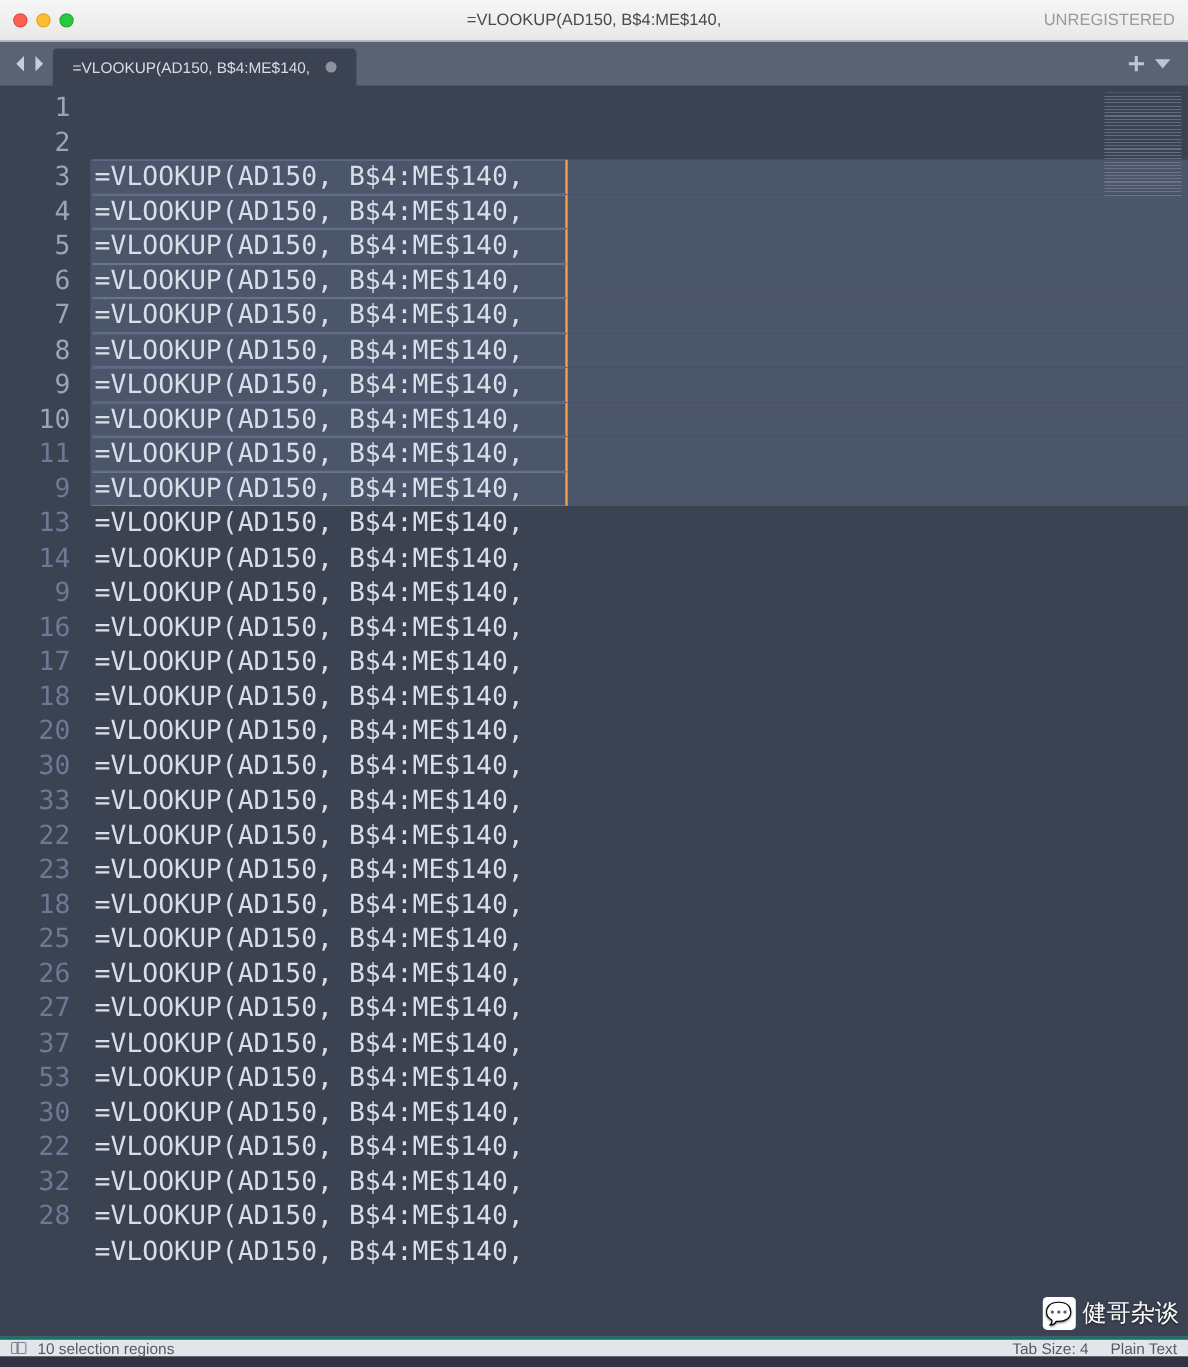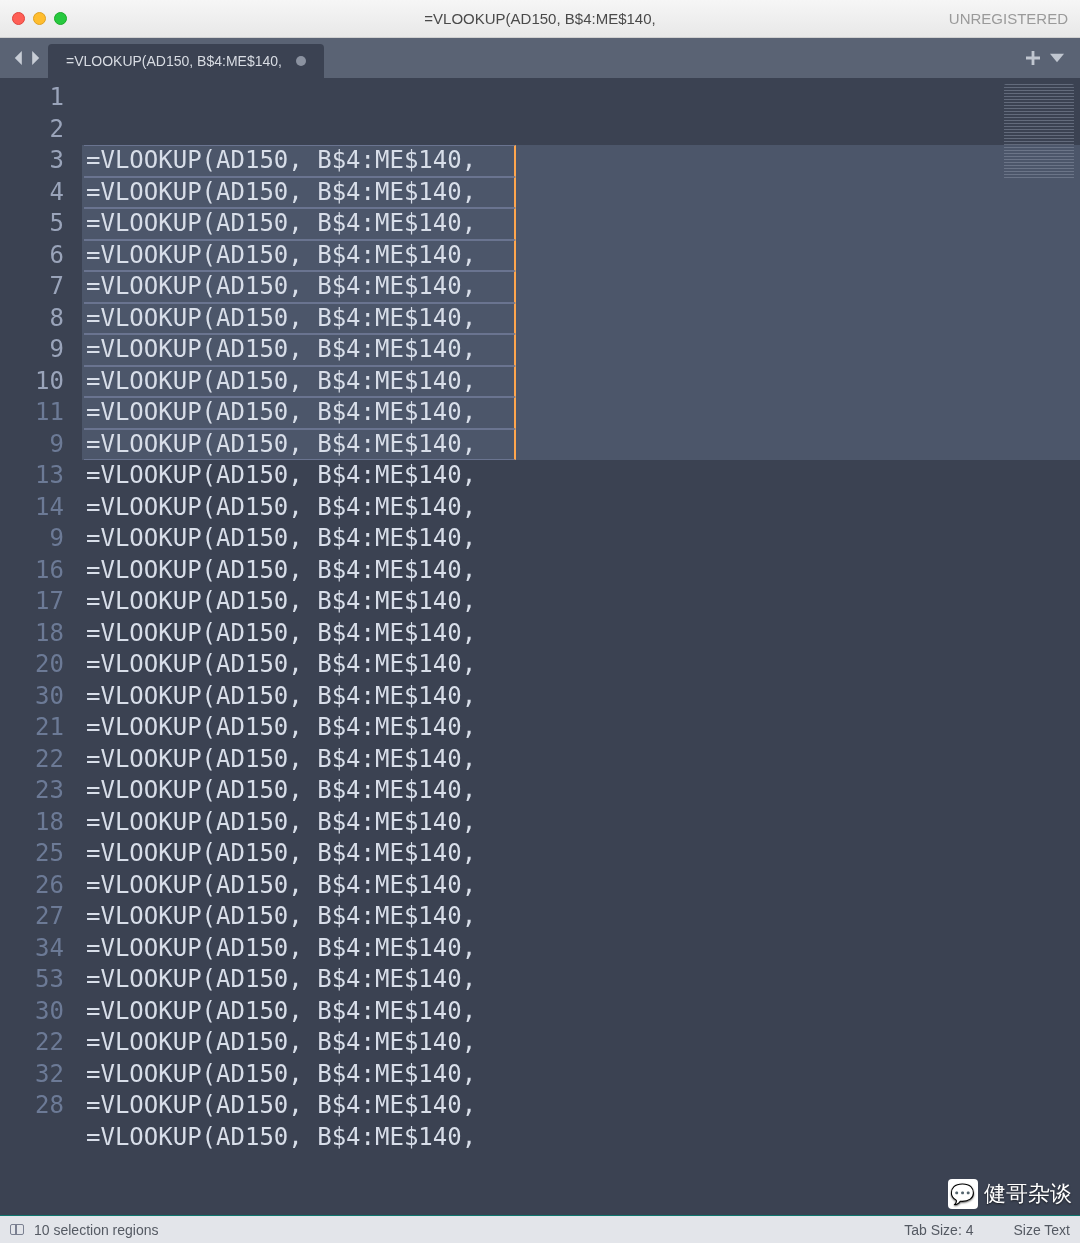--- a/index.html
+++ b/index.html
@@ -126,39 +126,39 @@
     background:
       repeating-linear-gradient(
         to bottom,
         #8a93a5 0px, #8a93a5 1px,
         transparent 1px, transparent 3px
       );
     border-radius: 2px;
     opacity: .5;
   }
   .status-bar {
-    height: 28px;
+    height: 18px;
     background: #e3e5ea;
-    border-top: 1px solid #0f766e;
+    border-top: 3px solid #0f766e;
     display: flex;
     align-items: center;
     padding: 0 10px;
     font-size: 14px;
     color: #555a63;
     gap: 10px;
   }
   .status-left { display: flex; align-items: center; gap: 10px; }
   .panel-icon {
     width: 14px; height: 11px; border: 1.5px solid #7b8091; border-radius: 2px;
     position: relative;
   }
   .panel-icon::before {
     content:""; position:absolute; left:4px; top:0; bottom:0; width:1.5px; background:#7b8091;
   }
-  .status-right { margin-left: auto; display:flex; gap: 40px; }
+  .status-right { margin-left: auto; display:flex; gap: 20px; }
   .watermark {
     position: absolute;
     right: 8px;
     bottom: 34px;
     display: flex;
     align-items: center;
     gap: 6px;
     color: #fff;
     font-size: 22px;
     font-weight: 500;
@@ -221,47 +221,47 @@
       <div class="ln">11</div>
       <div class="ln">9</div>
       <div class="ln">13</div>
       <div class="ln">14</div>
       <div class="ln">9</div>
       <div class="ln">16</div>
       <div class="ln">17</div>
       <div class="ln">18</div>
       <div class="ln">20</div>
       <div class="ln">30</div>
-      <div class="ln">21</div>
+      <div class="ln">33</div>
       <div class="ln">22</div>
       <div class="ln">23</div>
       <div class="ln">18</div>
       <div class="ln">25</div>
       <div class="ln">26</div>
       <div class="ln">27</div>
-      <div class="ln">34</div>
+      <div class="ln">37</div>
       <div class="ln">53</div>
       <div class="ln">30</div>
       <div class="ln">22</div>
       <div class="ln">32</div>
       <div class="ln">28</div>
     </div>
   <div class="text-pane" id="textpane">
     <div class="code-line sel"><span class="txt-inner">=VLOOKUP(AD150, B$4:ME$140,</span><div class="sel-border"></div></div><div class="code-line sel"><span class="txt-inner">=VLOOKUP(AD150, B$4:ME$140,</span><div class="sel-border"></div></div><div class="code-line sel"><span class="txt-inner">=VLOOKUP(AD150, B$4:ME$140,</span><div class="sel-border"></div></div><div class="code-line sel"><span class="txt-inner">=VLOOKUP(AD150, B$4:ME$140,</span><div class="sel-border"></div></div><div class="code-line sel"><span class="txt-inner">=VLOOKUP(AD150, B$4:ME$140,</span><div class="sel-border"></div></div><div class="code-line sel"><span class="txt-inner">=VLOOKUP(AD150, B$4:ME$140,</span><div class="sel-border"></div></div><div class="code-line sel"><span class="txt-inner">=VLOOKUP(AD150, B$4:ME$140,</span><div class="sel-border"></div></div><div class="code-line sel"><span class="txt-inner">=VLOOKUP(AD150, B$4:ME$140,</span><div class="sel-border"></div></div><div class="code-line sel"><span class="txt-inner">=VLOOKUP(AD150, B$4:ME$140,</span><div class="sel-border"></div></div><div class="code-line sel"><span class="txt-inner">=VLOOKUP(AD150, B$4:ME$140,</span><div class="sel-border"></div></div><div class="code-line"><span class="txt-inner">=VLOOKUP(AD150, B$4:ME$140,</span></div><div class="code-line"><span class="txt-inner">=VLOOKUP(AD150, B$4:ME$140,</span></div><div class="code-line"><span class="txt-inner">=VLOOKUP(AD150, B$4:ME$140,</span></div><div class="code-line"><span class="txt-inner">=VLOOKUP(AD150, B$4:ME$140,</span></div><div class="code-line"><span class="txt-inner">=VLOOKUP(AD150, B$4:ME$140,</span></div><div class="code-line"><span class="txt-inner">=VLOOKUP(AD150, B$4:ME$140,</span></div><div class="code-line"><span class="txt-inner">=VLOOKUP(AD150, B$4:ME$140,</span></div><div class="code-line"><span class="txt-inner">=VLOOKUP(AD150, B$4:ME$140,</span></div><div class="code-line"><span class="txt-inner">=VLOOKUP(AD150, B$4:ME$140,</span></div><div class="code-line"><span class="txt-inner">=VLOOKUP(AD150, B$4:ME$140,</span></div><div class="code-line"><span class="txt-inner">=VLOOKUP(AD150, B$4:ME$140,</span></div><div class="code-line"><span class="txt-inner">=VLOOKUP(AD150, B$4:ME$140,</span></div><div class="code-line"><span class="txt-inner">=VLOOKUP(AD150, B$4:ME$140,</span></div><div class="code-line"><span class="txt-inner">=VLOOKUP(AD150, B$4:ME$140,</span></div><div class="code-line"><span class="txt-inner">=VLOOKUP(AD150, B$4:ME$140,</span></div><div class="code-line"><span class="txt-inner">=VLOOKUP(AD150, B$4:ME$140,</span></div><div class="code-line"><span class="txt-inner">=VLOOKUP(AD150, B$4:ME$140,</span></div><div class="code-line"><span class="txt-inner">=VLOOKUP(AD150, B$4:ME$140,</span></div><div class="code-line"><span class="txt-inner">=VLOOKUP(AD150, B$4:ME$140,</span></div><div class="code-line"><span class="txt-inner">=VLOOKUP(AD150, B$4:ME$140,</span></div><div class="code-line"><span class="txt-inner">=VLOOKUP(AD150, B$4:ME$140,</span></div><div class="code-line"><span class="txt-inner">=VLOOKUP(AD150, B$4:ME$140,</span></div><div class="code-line"><span class="txt-inner"></span></div><div class="minimap"></div>
   </div>
 </div>
 
 <div class="status-bar">
   <div class="status-left">
     <div class="panel-icon"></div>
     <span>10 selection regions</span>
   </div>
   <div class="status-right">
     <span>Tab Size: 4</span>
-    <span>Size Text</span>
+    <span>Plain Text</span>
   </div>
 </div>
 
 <div class="watermark">
   <div class="wm-icon">
       <span>💬</span>
     </div>
   <span>健哥杂谈</span>
 </div>
 

